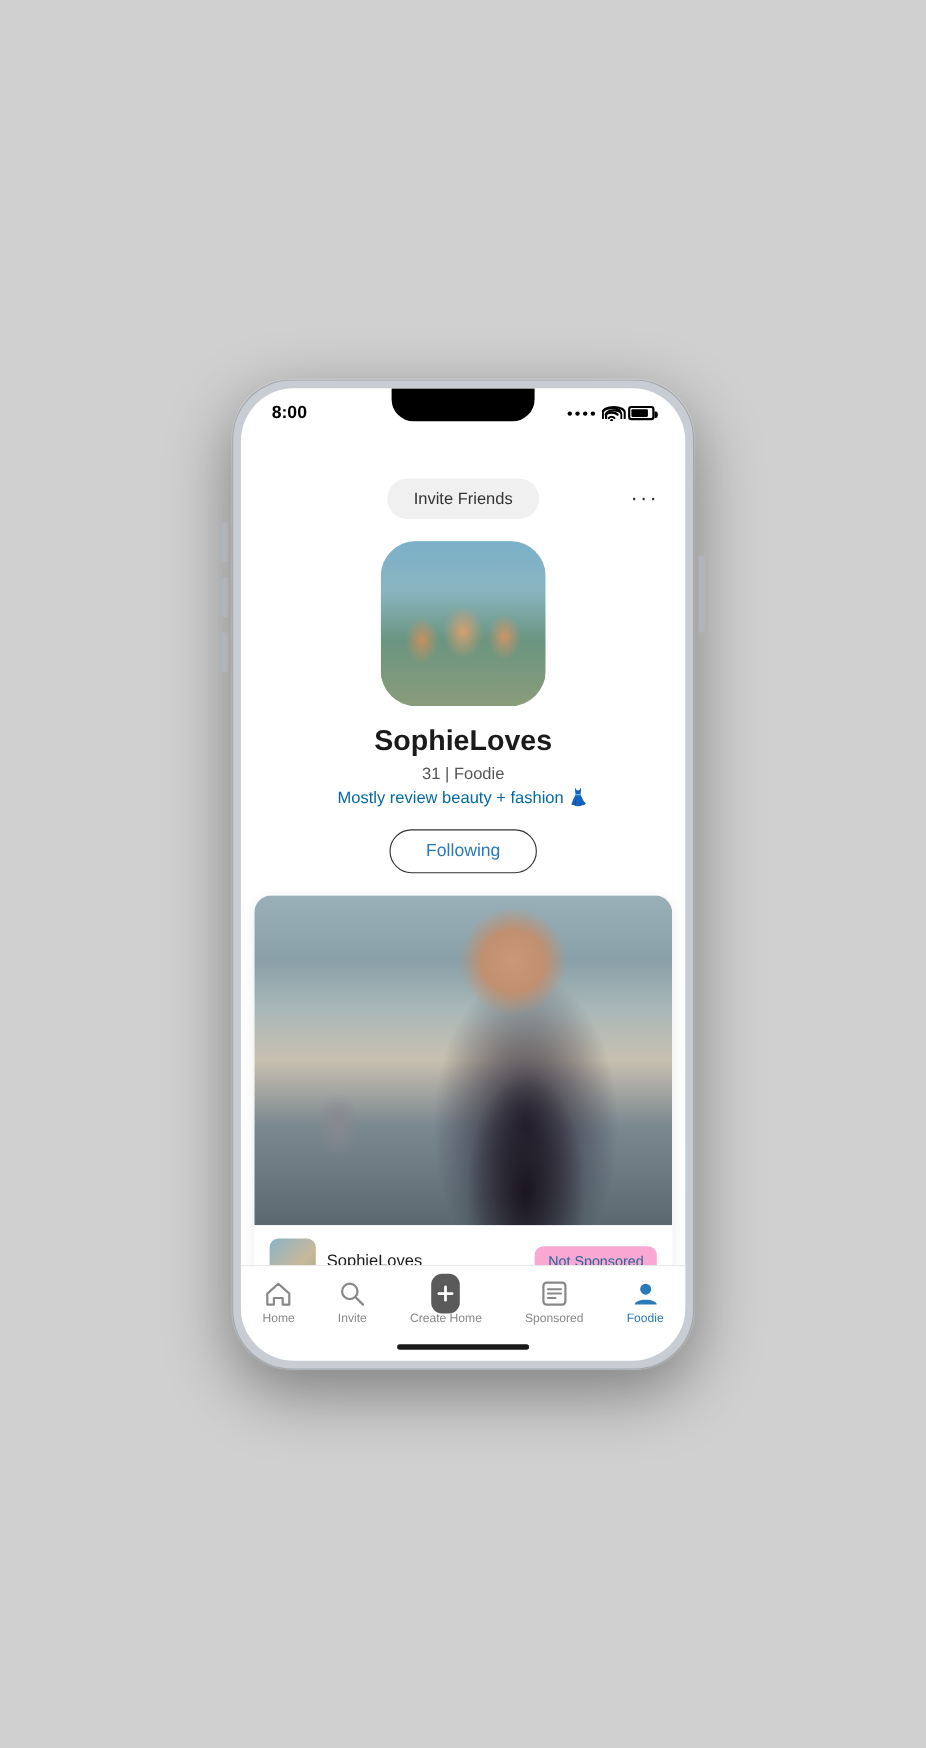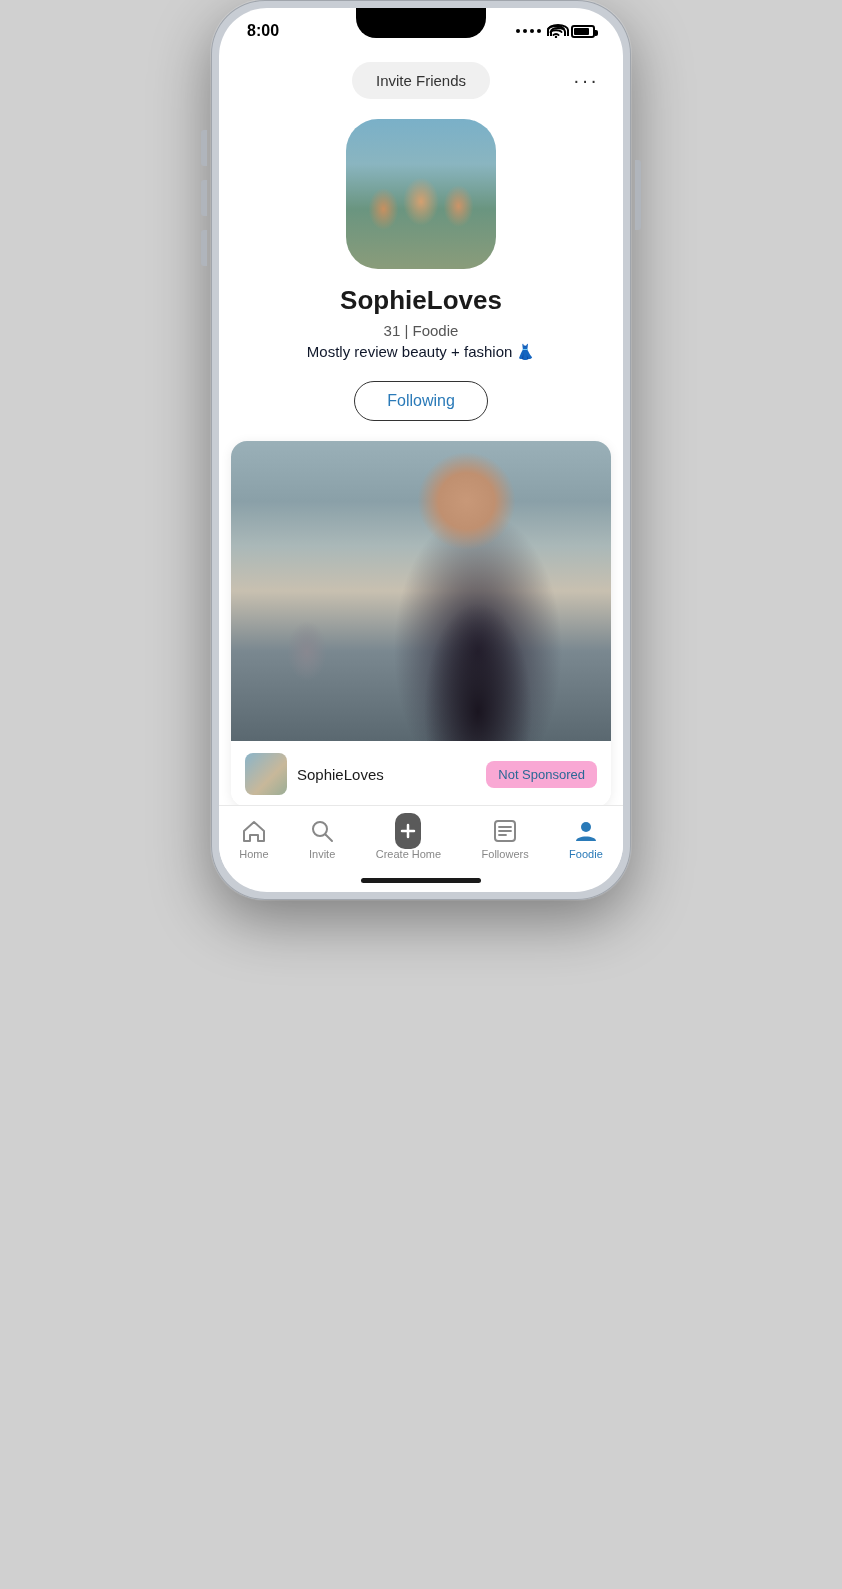--- a/index.html
+++ b/index.html
@@ -10,21 +10,21 @@
       align-items: center;
       min-height: 100vh;
       font-family: -apple-system, BlinkMacSystemFont, 'Segoe UI', sans-serif;
     }
 
     .phone-wrapper {
       width: 842px;
       height: 1589px;
       display: flex;
       justify-content: center;
-      align-items: flex-start;
+      align-items: center;
       background: #d0d0d0;
     }
 
     .phone-frame {
       width: 420px;
       height: 900px;
       background: #c8cdd4;
       border-radius: 54px;
       padding: 8px;
       box-shadow:
@@ -120,20 +120,21 @@
       align-items: center;
     }
 
     .profile-header {
       display: flex;
       justify-content: center;
       align-items: center;
       width: 100%;
       margin-bottom: 20px;
       position: relative;
+      margin-top: 28px;
     }
 
     .invite-btn {
       background: #f0f0f0;
       border: none;
       border-radius: 22px;
       padding: 10px 24px;
       font-size: 15px;
       color: #333;
       cursor: pointer;
@@ -168,21 +169,21 @@
     }
 
     .bio-line1 {
       font-size: 15px;
       color: #555;
       margin-bottom: 4px;
     }
 
     .bio-line2 {
       font-size: 15px;
-      color: #0f172a;
+      color: #0369a1;
       margin-bottom: 20px;
     }
 
     .follow-buttons {
       display: flex;
       gap: 14px;
     }
 
     .follow-btn {
       border: 1.5px solid #333;
@@ -492,21 +493,21 @@
 
         <div class="nav-item">
           <div class="nav-icon">
             <svg width="26" height="26" viewBox="0 0 26 26">
               <rect x="3" y="3" width="20" height="20" rx="3" fill="none" stroke="#888" stroke-width="2"></rect>
               <line x1="7" y1="9" x2="19" y2="9" stroke="#888" stroke-width="1.8" stroke-linecap="round"></line>
               <line x1="7" y1="13" x2="19" y2="13" stroke="#888" stroke-width="1.8" stroke-linecap="round"></line>
               <line x1="7" y1="17" x2="14" y2="17" stroke="#888" stroke-width="1.8" stroke-linecap="round"></line>
             </svg>
           </div>
-          <span class="nav-label">Followers</span>
+          <span class="nav-label">Sponsored</span>
         </div>
 
         <div class="nav-item">
           <div class="nav-icon">
             <svg width="26" height="26" viewBox="0 0 26 26">
               <circle cx="13" cy="9" r="5" fill="#2a7ab8"></circle>
               <path d="M3 23 C3 17, 23 17, 23 23" fill="#2a7ab8"></path>
             </svg>
           </div>
           <span class="nav-label active">Foodie</span>

